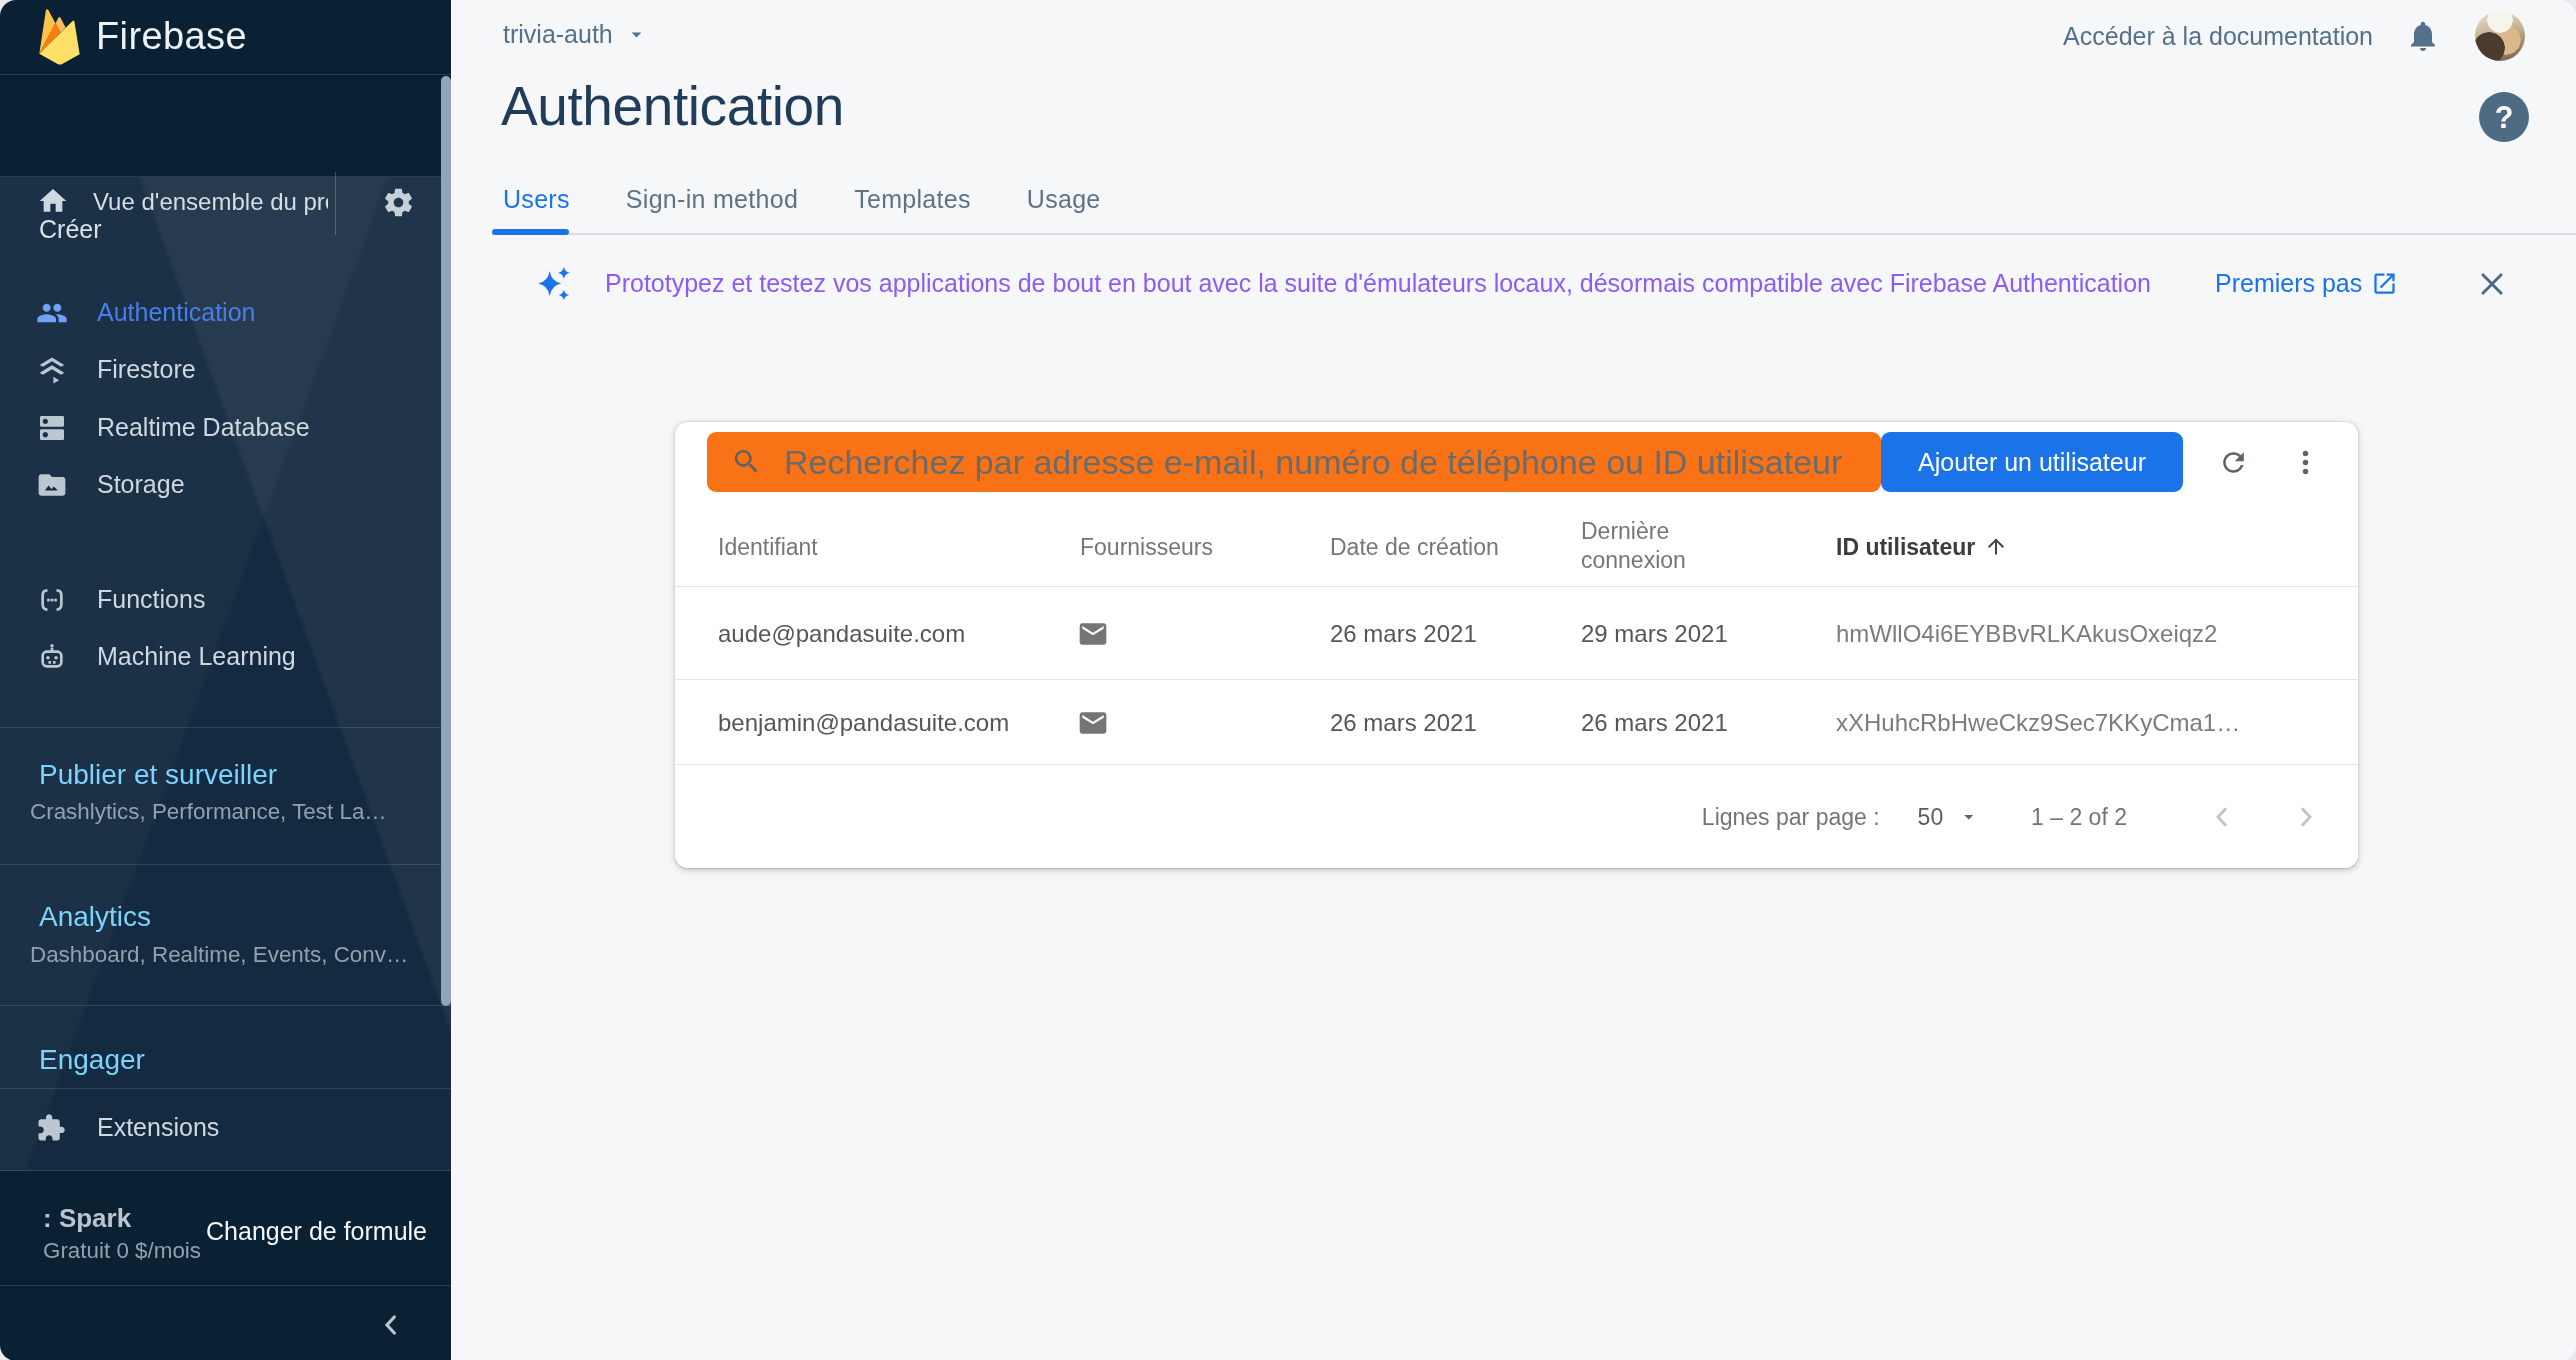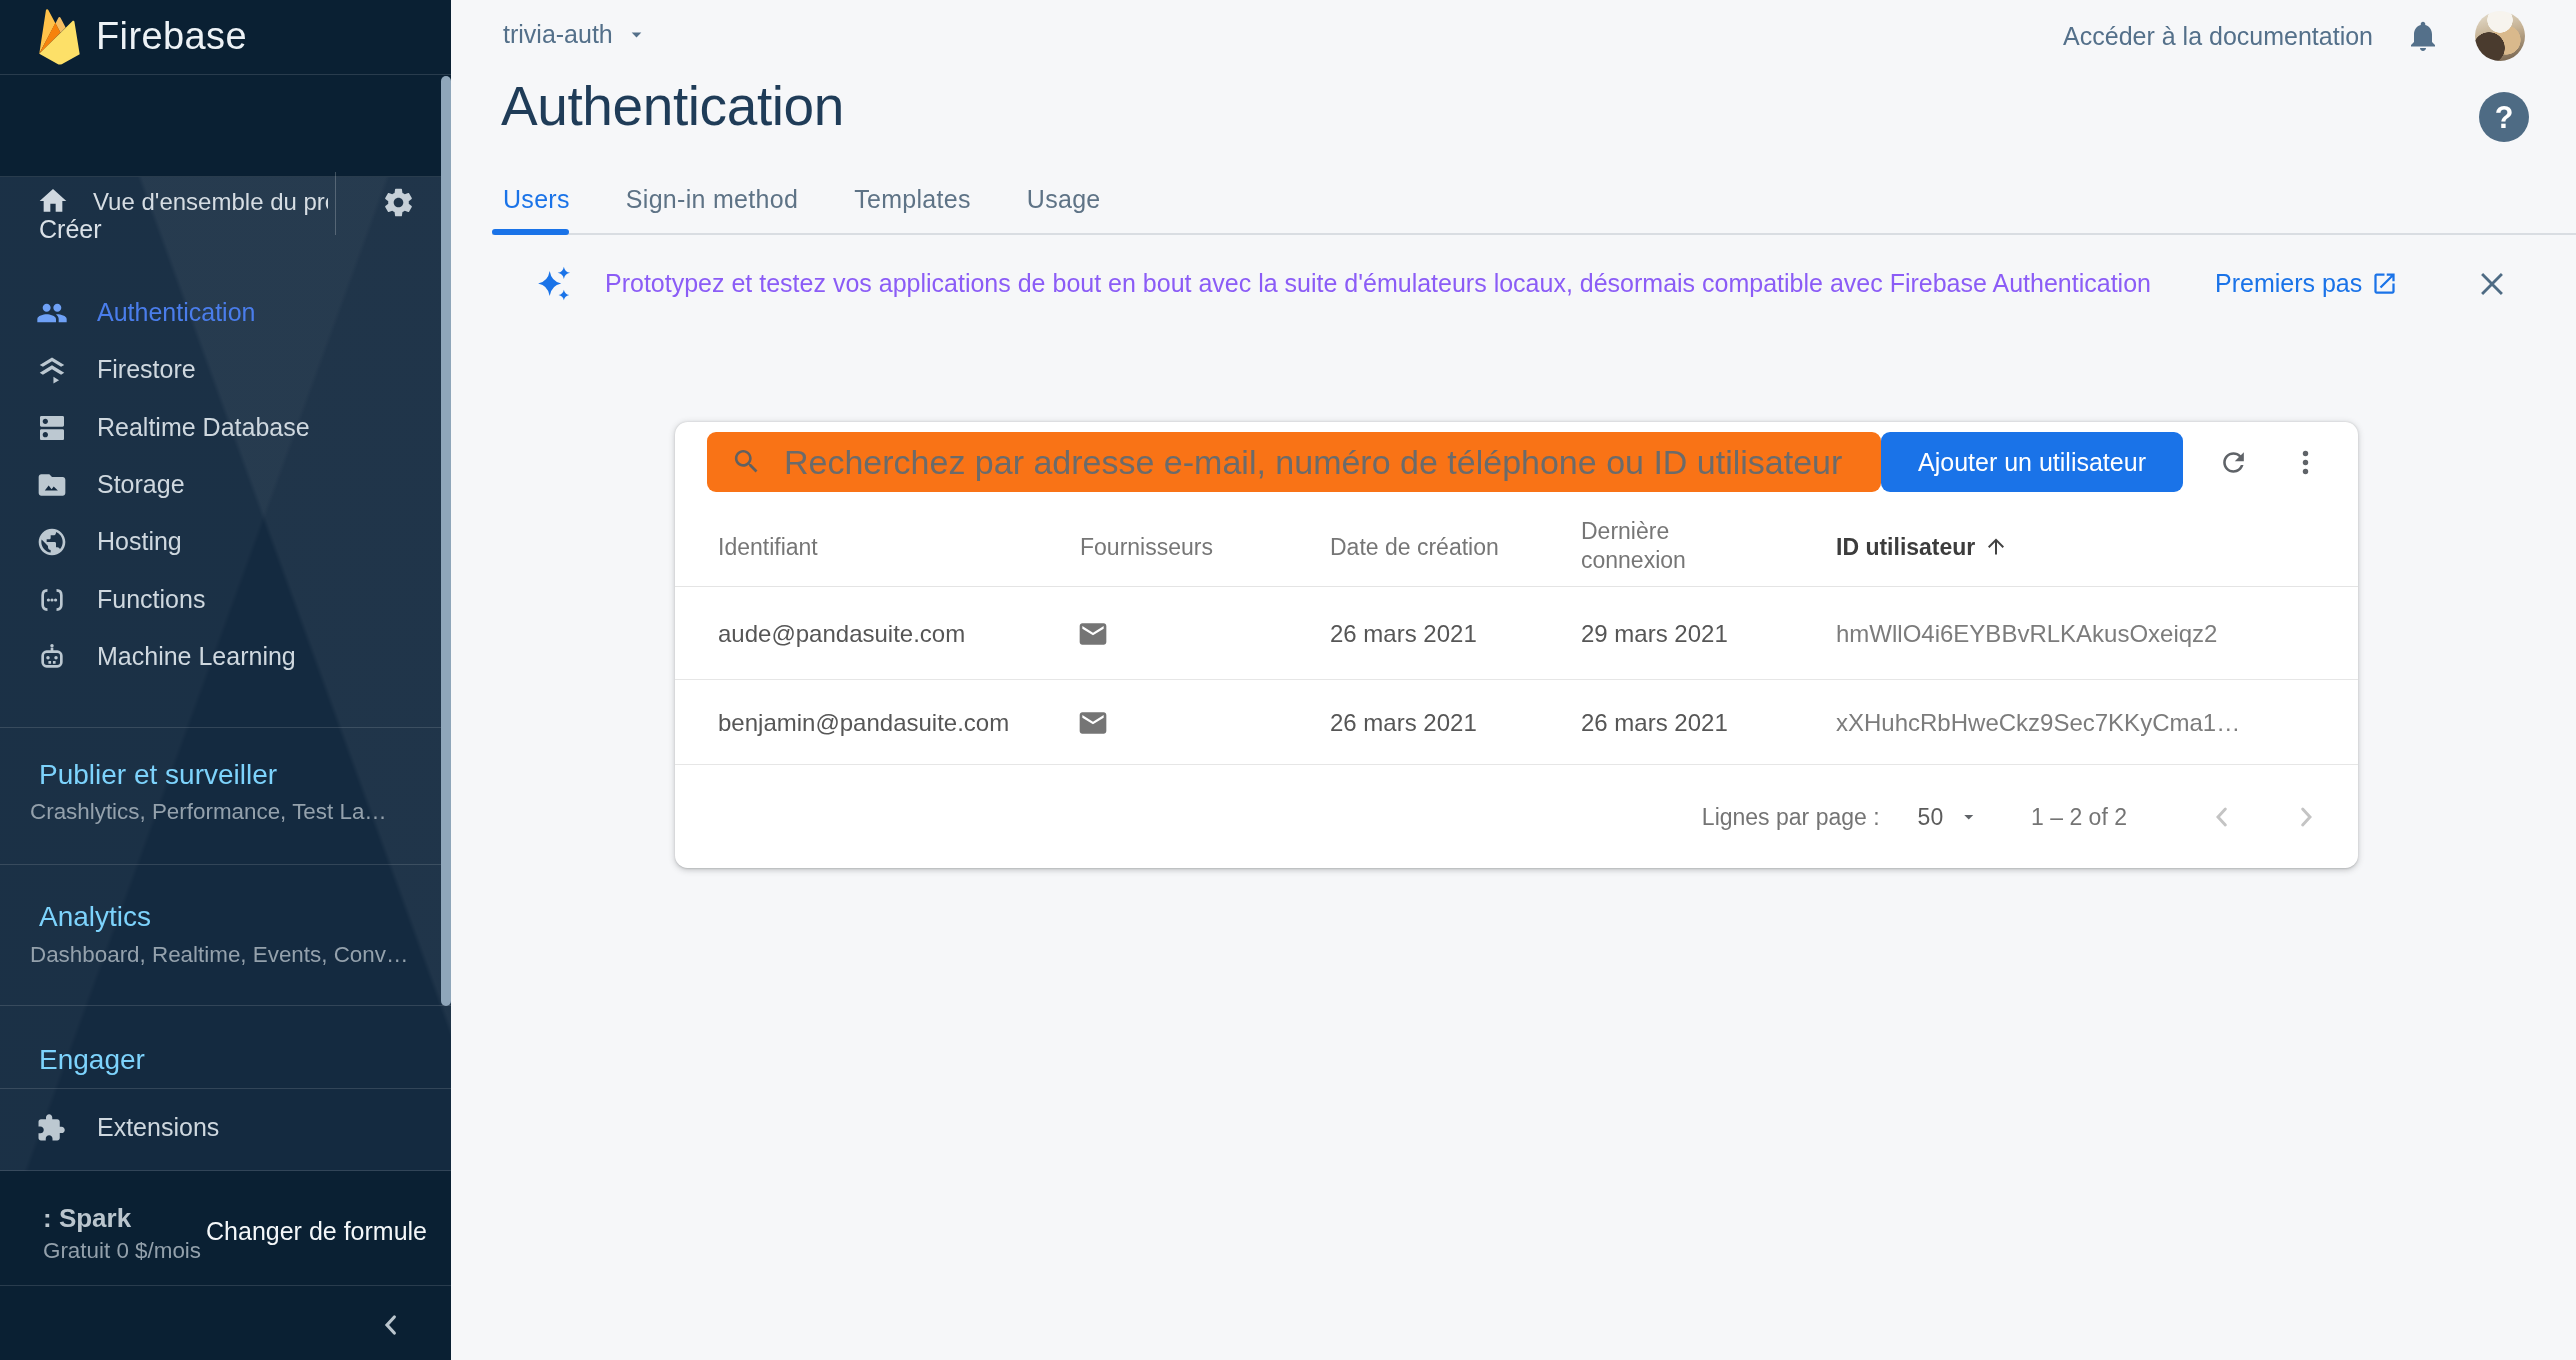--- a/index.html
+++ b/index.html
@@ -1,18 +1,18 @@
 <!DOCTYPE html>
 <html style="font-size:14.4px"><head>
 <meta charset="utf-8">
 <style>
   * { margin:0; padding:0; box-sizing:border-box; }
   html,body { background:#e9eaee; }
   body { font-family:"Liberation Sans","DejaVu Sans",sans-serif; }
-  #app { position:relative; width:2576px; height:1361px; background:#f6f7f9; overflow:hidden; }
+  #app { position:relative; width:2576px; height:1361px; background:#f6f7f9; overflow:hidden;border-radius:16px; }
 
   
   .sidebar { position:absolute; left:0; top:0; width:451px; height:1361px; background:#0a2033; overflow:hidden; }
   .sb-mid { position:absolute; left:0; top:177px; width:451px; height:994px; background:#142a40; }
   .sb-mid::before { content:""; position:absolute; inset:0;
     background:
       linear-gradient(250deg, rgba(255,255,255,.05) 0 38%, rgba(255,255,255,0) 38.6%),
       linear-gradient(290deg, rgba(255,255,255,0) 0 52%, rgba(255,255,255,.03) 52.6%);
   }
   .sb-div { position:absolute; left:0; width:451px; height:0.9px; background:rgba(255,255,255,.13); }
@@ -165,26 +165,20 @@
     </div>
 
     <div class="sb-item" style="top:456px">
       <svg class="ic iwrap" viewBox="0 0 24 24">
           <path fill="currentColor" d="M20 6h-8l-2-2H4c-1.1 0-2 .9-2 2v12c0 1.1.9 2 2 2h16c1.1 0 2-.9 2-2V8c0-1.1-.9-2-2-2z"></path>
           <path fill="#142a40" d="M6.6 16.2l2.9-3.9 2.2 2.9 1.6-2 3.1 3z"></path>
         </svg>
       <span class="ilabel">Storage</span>
     </div>
 
-    <div class="sb-item" style="top:513px">
-      <svg class="ic iwrap" viewBox="0 0 24 24" fill="currentColor">
-          <path d="M12 2C6.48 2 2 6.48 2 12s4.48 10 10 10 10-4.48 10-10S17.52 2 12 2zm-1 17.93c-3.95-.49-7-3.85-7-7.93 0-.62.08-1.21.21-1.79L9 15v1c0 1.1.9 2 2 2v1.93zm6.9-2.54c-.26-.81-1-1.39-1.9-1.39h-1v-3c0-.55-.45-1-1-1H8v-2h2c.55 0 1-.45 1-1V7h2c1.1 0 2-.9 2-2v-.41c2.93 1.19 5 4.06 5 7.41 0 2.08-.8 3.97-2.1 5.39z"></path>
-        </svg>
-      <span class="ilabel">Hosting</span>
-    </div>
 
     <div class="sb-item" style="top:571px">
       <svg class="ic iwrap" viewBox="0 0 24 24" fill="none" stroke="currentColor" stroke-width="2">
           <path d="M8.6 4.8Q5 4.8 5 8.4v7.2q0 3.6 3.6 3.6"></path>
           <path d="M15.4 4.8Q19 4.8 19 8.4v7.2q0 3.6-3.6 3.6"></path>
           <circle cx="9.3" cy="12" r="1.2" fill="currentColor" stroke="none"></circle>
           <circle cx="12" cy="12" r="1.2" fill="currentColor" stroke="none"></circle>
           <circle cx="14.7" cy="12" r="1.2" fill="currentColor" stroke="none"></circle>
         </svg>
       <span class="ilabel">Functions</span>

